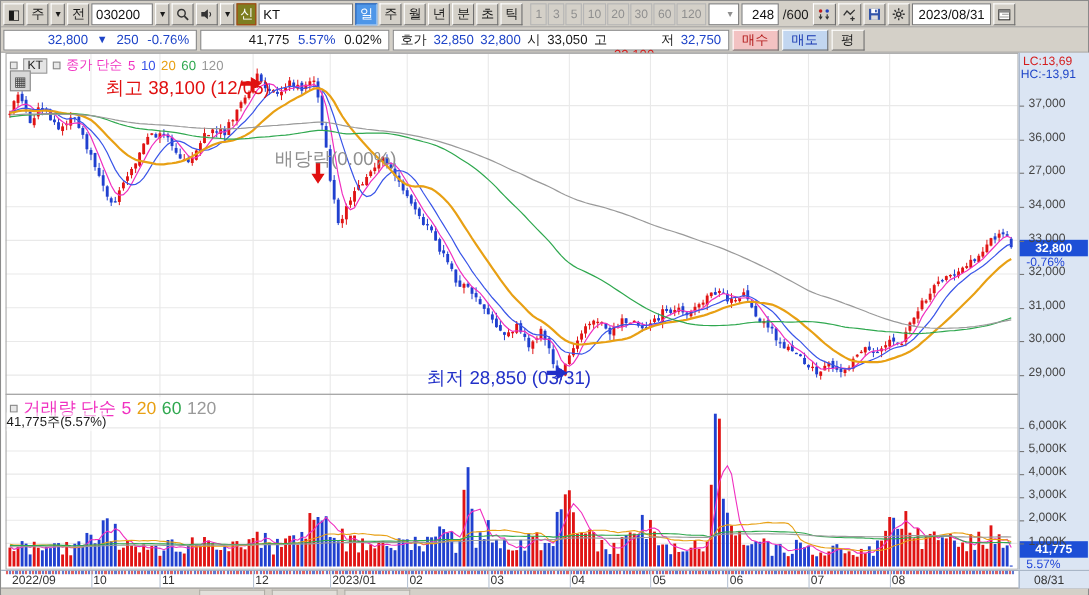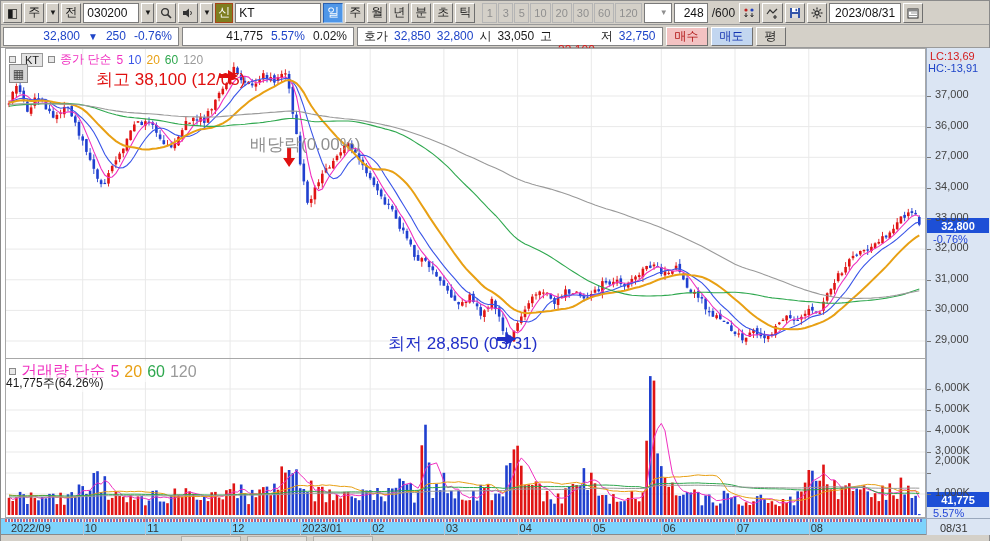--- a/index.html
+++ b/index.html
@@ -44,21 +44,21 @@
   .c-ma5{color:#f030c0;} .c-ma10{color:#3a55e8;} .c-ma20{color:#e8a014;} .c-ma60{color:#2fa84f;} .c-ma120{color:#9a9a9a;}
   .grid-icon-btn{position:absolute;left:8px;top:16px;width:19px;height:19px;background:#d8d8d8;border:1px solid #8a8a8a;font-size:12px;color:#444;display:flex;align-items:center;justify-content:center;}
   .ann{position:absolute;font-size:17px;white-space:nowrap;}
   .ann-high{left:95px;top:20px;color:#e01010;}
   .ann-exdiv{left:249px;top:85px;color:#8f8f8f;}
   .ann-low{left:387px;top:284px;color:#2230c8;}
   .vol-legend{position:absolute;left:8px;top:313px;display:flex;align-items:center;gap:5px;font-size:16px;white-space:nowrap;background:rgba(255,255,255,.6);}
   .vol-text{position:absolute;left:5px;top:327px;font-size:12px;color:#1a1a1a;white-space:nowrap;background:rgba(255,255,255,.6);}
 
   
-  .date-row{position:relative;width:990px;height:16px;background:#7dd3fc;border-top:1px solid #9aa8bc;font-size:11px;color:#333;}
+  .date-row{position:relative;width:990px;height:16px;background:#ffffff;border-top:1px solid #9aa8bc;font-size:11px;color:#333;}
   .date-row .strip{position:absolute;left:4px;top:0;width:917px;height:3px;
      background:repeating-linear-gradient(90deg,#e06060 0 2px,#eef2f8 2px 3px,#6078d0 3px 5px,#eef2f8 5px 6px);}
   .dlab{position:absolute;top:3px;white-space:nowrap;}
   .dsep{position:absolute;top:0;width:1px;height:16px;background:#b8c4d4;}
   .dlast{position:absolute;left:938px;top:3px;color:#333;}
   .date-right-cell{position:absolute;left:925px;top:0;width:65px;height:16px;background:#dbe5f3;border-left:1px solid #9aa8bc;}
 
   .bottom-strip{height:9px;background:#d4d0c8;border-top:1px solid #8a8a8a;display:flex;gap:6px;padding:1px 120px 0 180px;}
   .ghost{width:60px;height:7px;background:#e2dfda;border:1px solid #b0ada6;border-bottom:none;}
 </style>
@@ -999,21 +999,21 @@
     <div class="ann ann-low">최저 28,850 (03/31)</div>
 
     <div class="vol-legend">
       <span class="chk"></span>
       <span class="c-name">거래량 단순</span>
       <span class="c-ma5">5</span>
       <span class="c-ma20">20</span>
       <span class="c-ma60">60</span>
       <span class="c-ma120">120</span>
     </div>
-    <div class="vol-text">41,775주(64.26%)</div>
+    <div class="vol-text">41,775주(5.57%)</div>
 
     <div class="axis-panel" id="axis-panel">
       <div class="lc">LC:13,69</div>
       <div class="hc">HC:-13,91</div>
       <div class="pbadge" style="top:170px">32,800</div>
       <div class="pbadge-pct" style="top:185px">-0.76%</div>
       <div class="pbadge" style="top:444px">41,775</div>
       <div class="pbadge-pct" style="top:459px">5.57%</div>
     <div class="ylab" style="top: 40px;">37,000</div>
         <div class="ytick" style="top: 48px;"></div>
@@ -1034,21 +1034,21 @@
         <div class="ylab" style="top: 285px;">29,000</div>
         <div class="ytick" style="top: 293px;"></div>
         <div class="ylab" style="top: 333px;">6,000K</div>
         <div class="ytick" style="top: 341px;"></div>
         <div class="ylab" style="top: 354px;">5,000K</div>
         <div class="ytick" style="top: 362px;"></div>
         <div class="ylab" style="top: 375px;">4,000K</div>
         <div class="ytick" style="top: 383px;"></div>
         <div class="ylab" style="top: 396px;">3,000K</div>
         <div class="ytick" style="top: 404px;"></div>
-        <div class="ylab" style="top: 406px; text-align: center;">2,000K</div>
+        <div class="ylab" style="top: 417px; text-align: center;">2,000K</div>
         <div class="ytick" style="top: 425px;"></div>
         <div class="ylab" style="top: 438px;">1,000K</div>
         <div class="ytick" style="top: 446px;"></div>
       </div>
   </div>
 
   <div class="date-row" id="date-row">
     <div class="strip"></div>
     <div id="date-labels">
         <div class="dlab" style="left: 10px;">2022/09</div>

